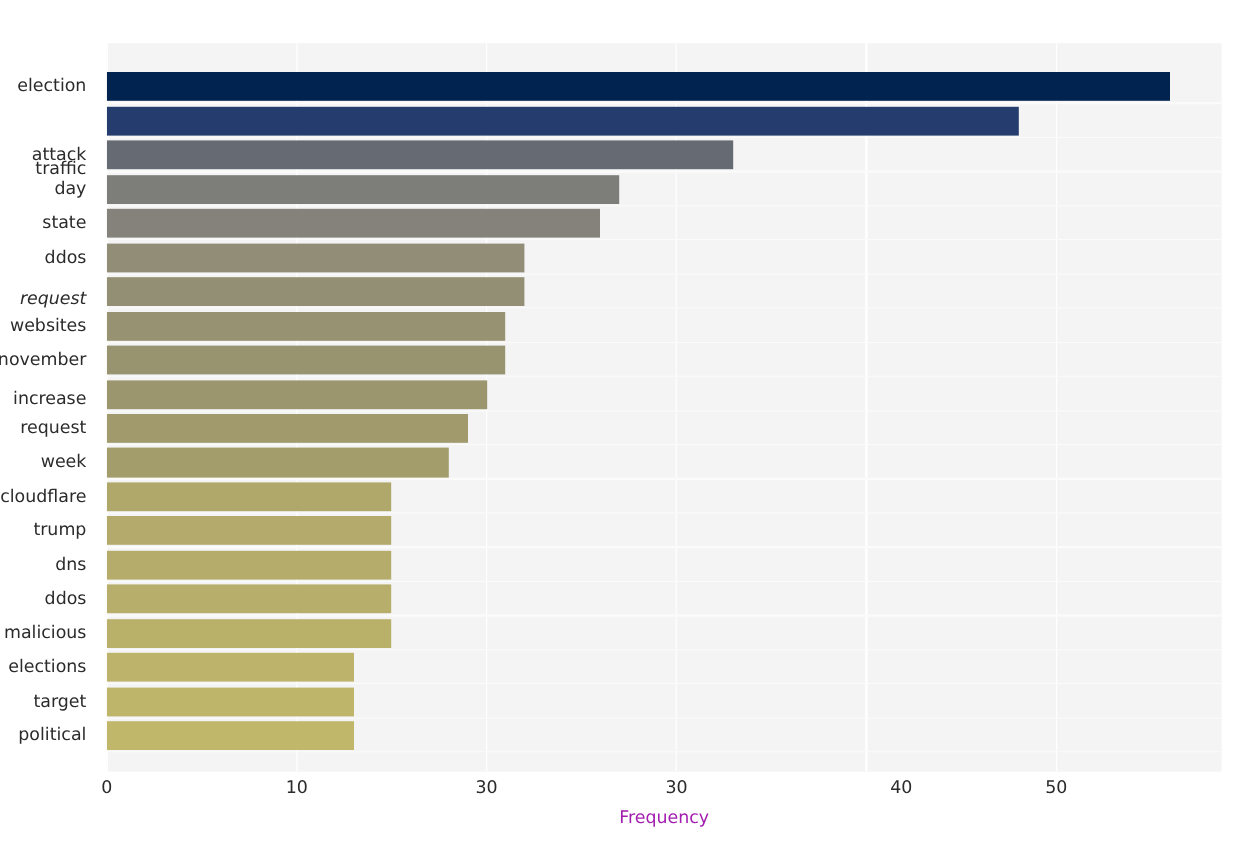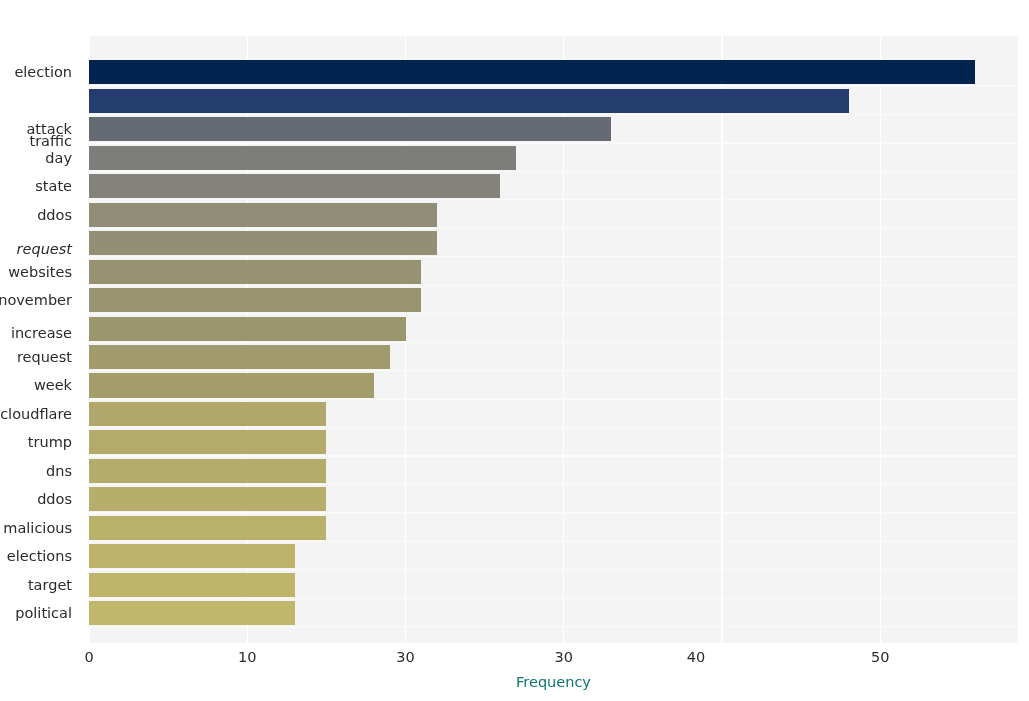--- a/index.html
+++ b/index.html
@@ -102,21 +102,21 @@
     white-space: nowrap;
   }
 
   .xaxis-title {
     position: absolute;
     left: 89px;
     width: 929px;
     top: 674px;
     text-align: center;
     font-size: 14.5px;
-    color: #0f766e;
+    color: #a21caf;
   }
 </style>
 </head>
 <body>
 
 <div class="figure">
 
 
   <div class="plot-area">
     <div id="gridlines-v">
@@ -236,19 +236,19 @@
         <div class="ytick-label" style="top: 584.662px;">target</div>
         <div class="ytick-label" style="top: 613.12px;">political</div>
       </div>
   </div>
 
   <div id="xticks">
       <div class="xtick-label" style="left: 89px;">0</div>
       <div class="xtick-label" style="left: 247.262px;">10</div>
       <div class="xtick-label" style="left: 405.525px;">30</div>
       <div class="xtick-label" style="left: 563.787px;">30</div>
-      <div class="xtick-label" style="left: 696px;">40</div>
+      <div class="xtick-label" style="left: 751px;">40</div>
       <div class="xtick-label" style="left: 880.312px;">50</div>
     </div>
 
   <div class="xaxis-title">Frequency</div>
 
 </div>
 
 </body></html>

